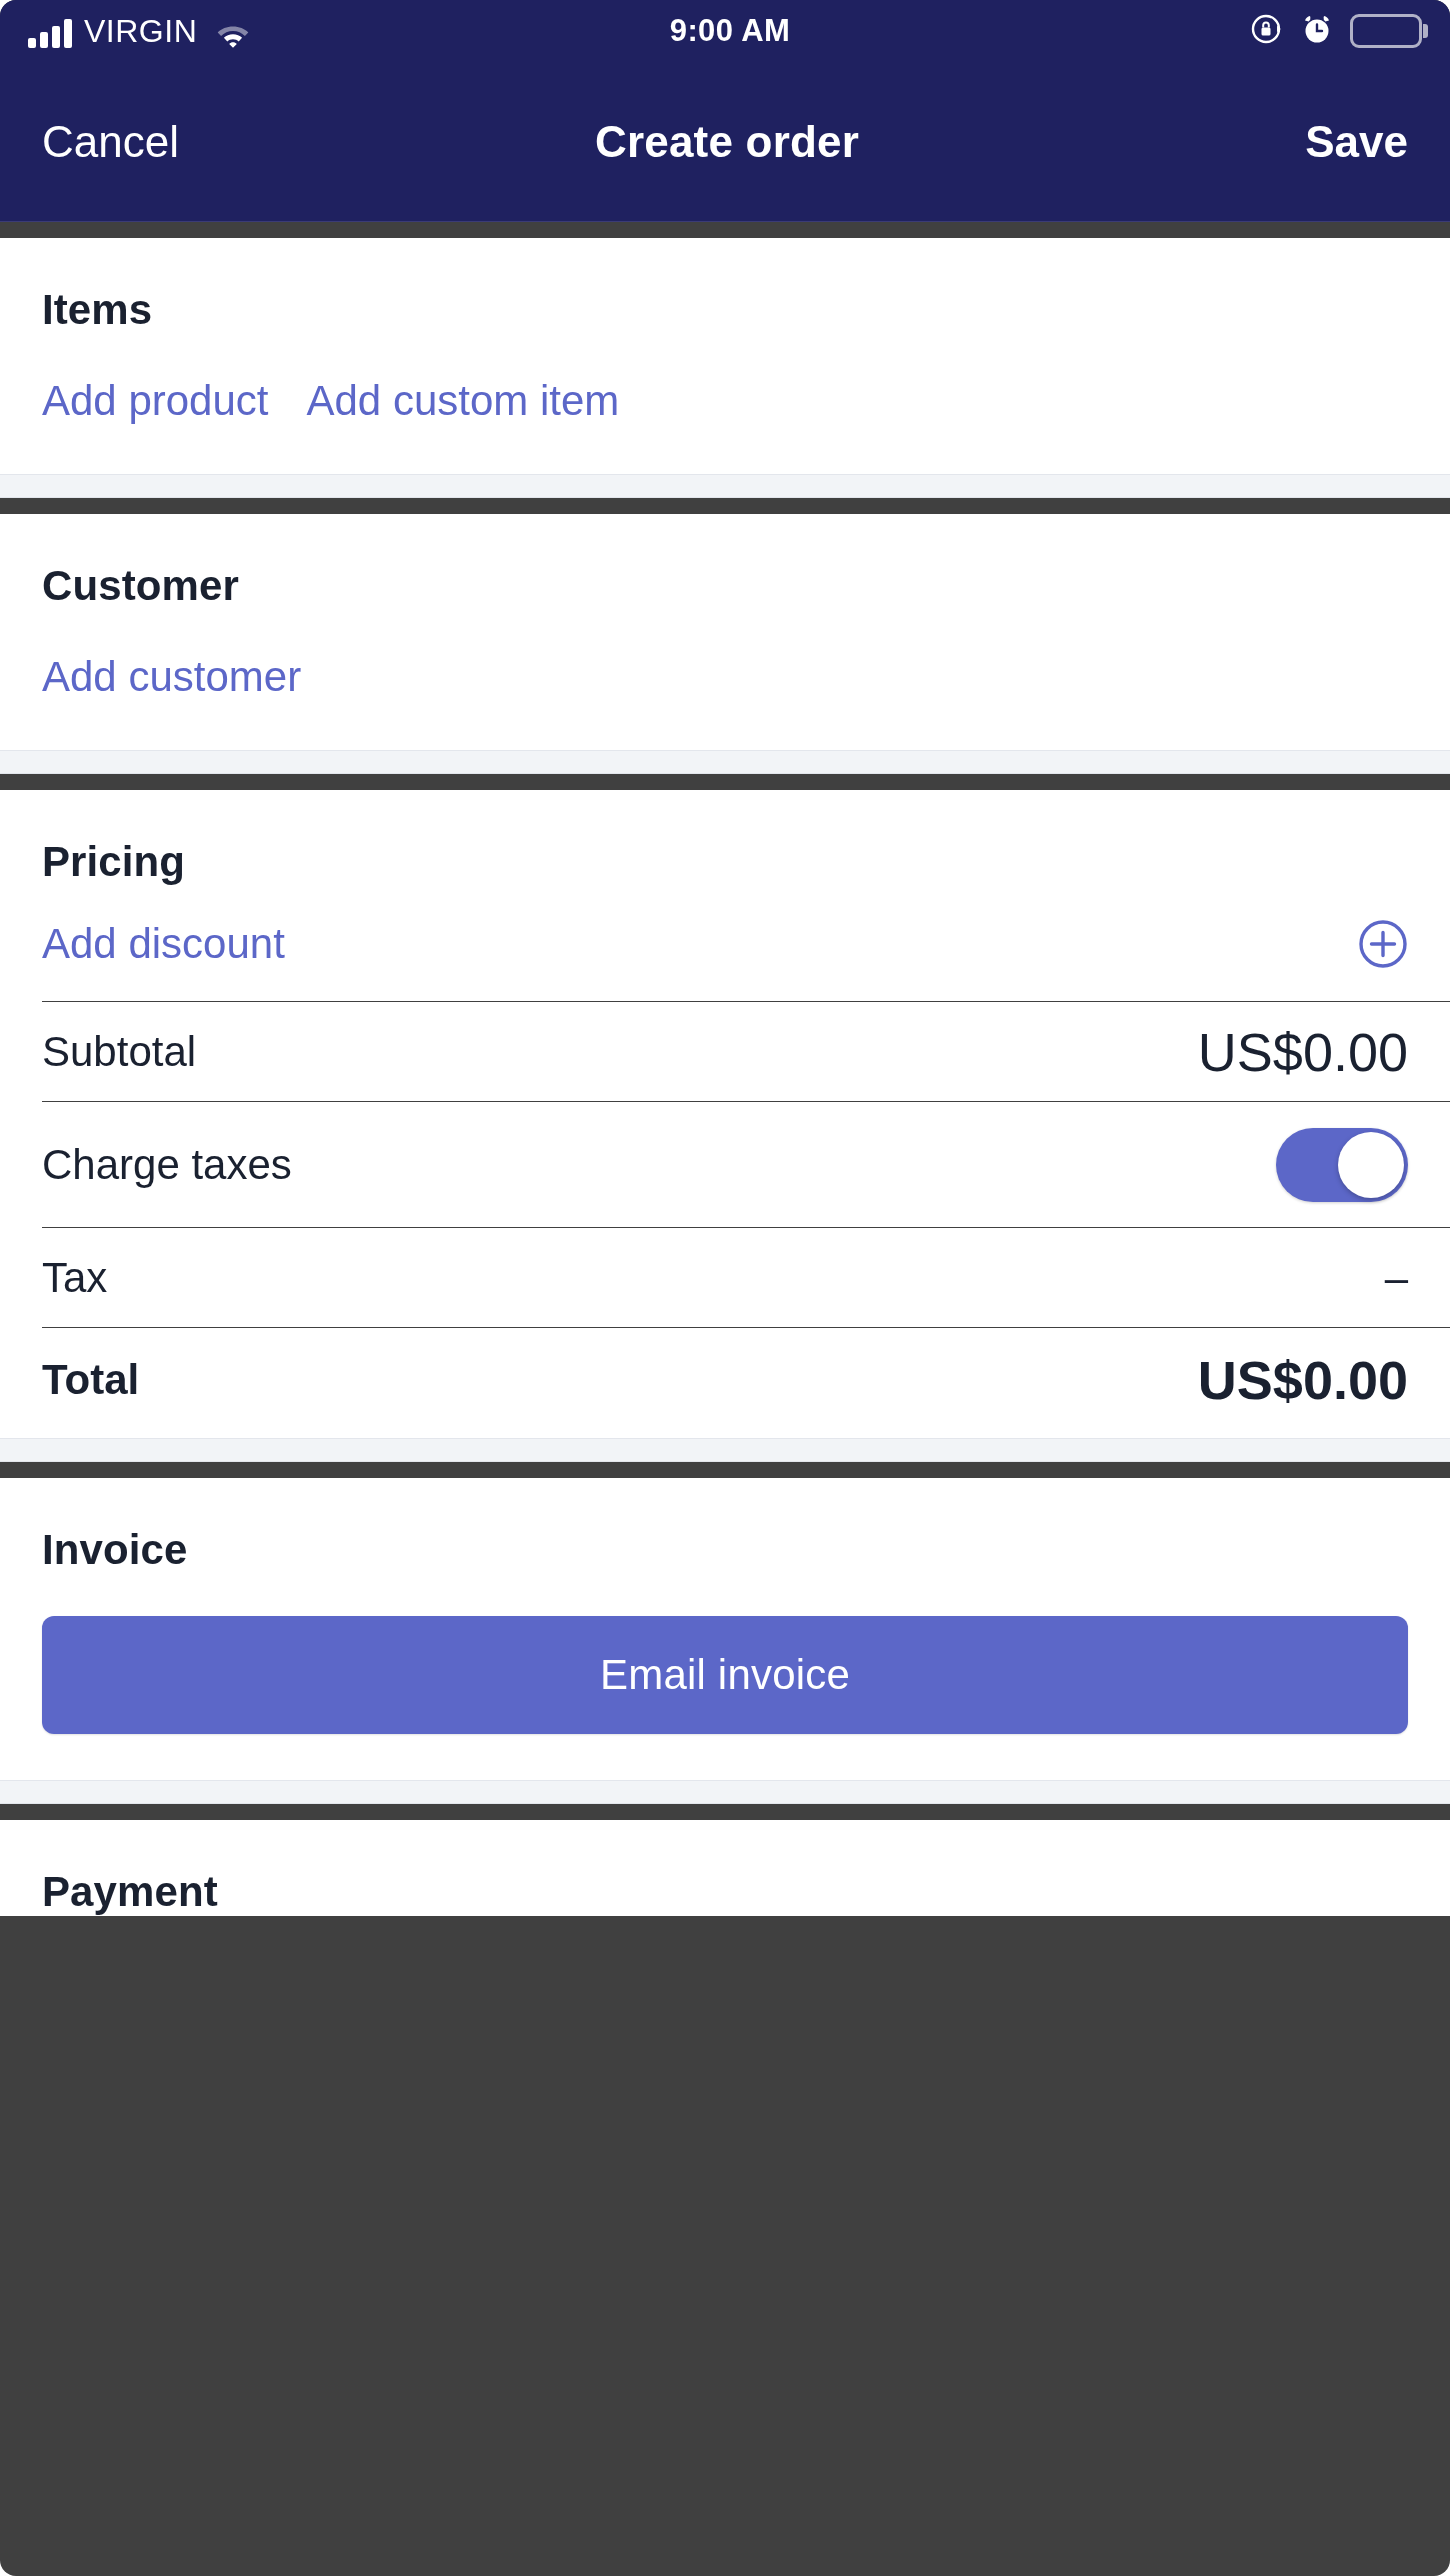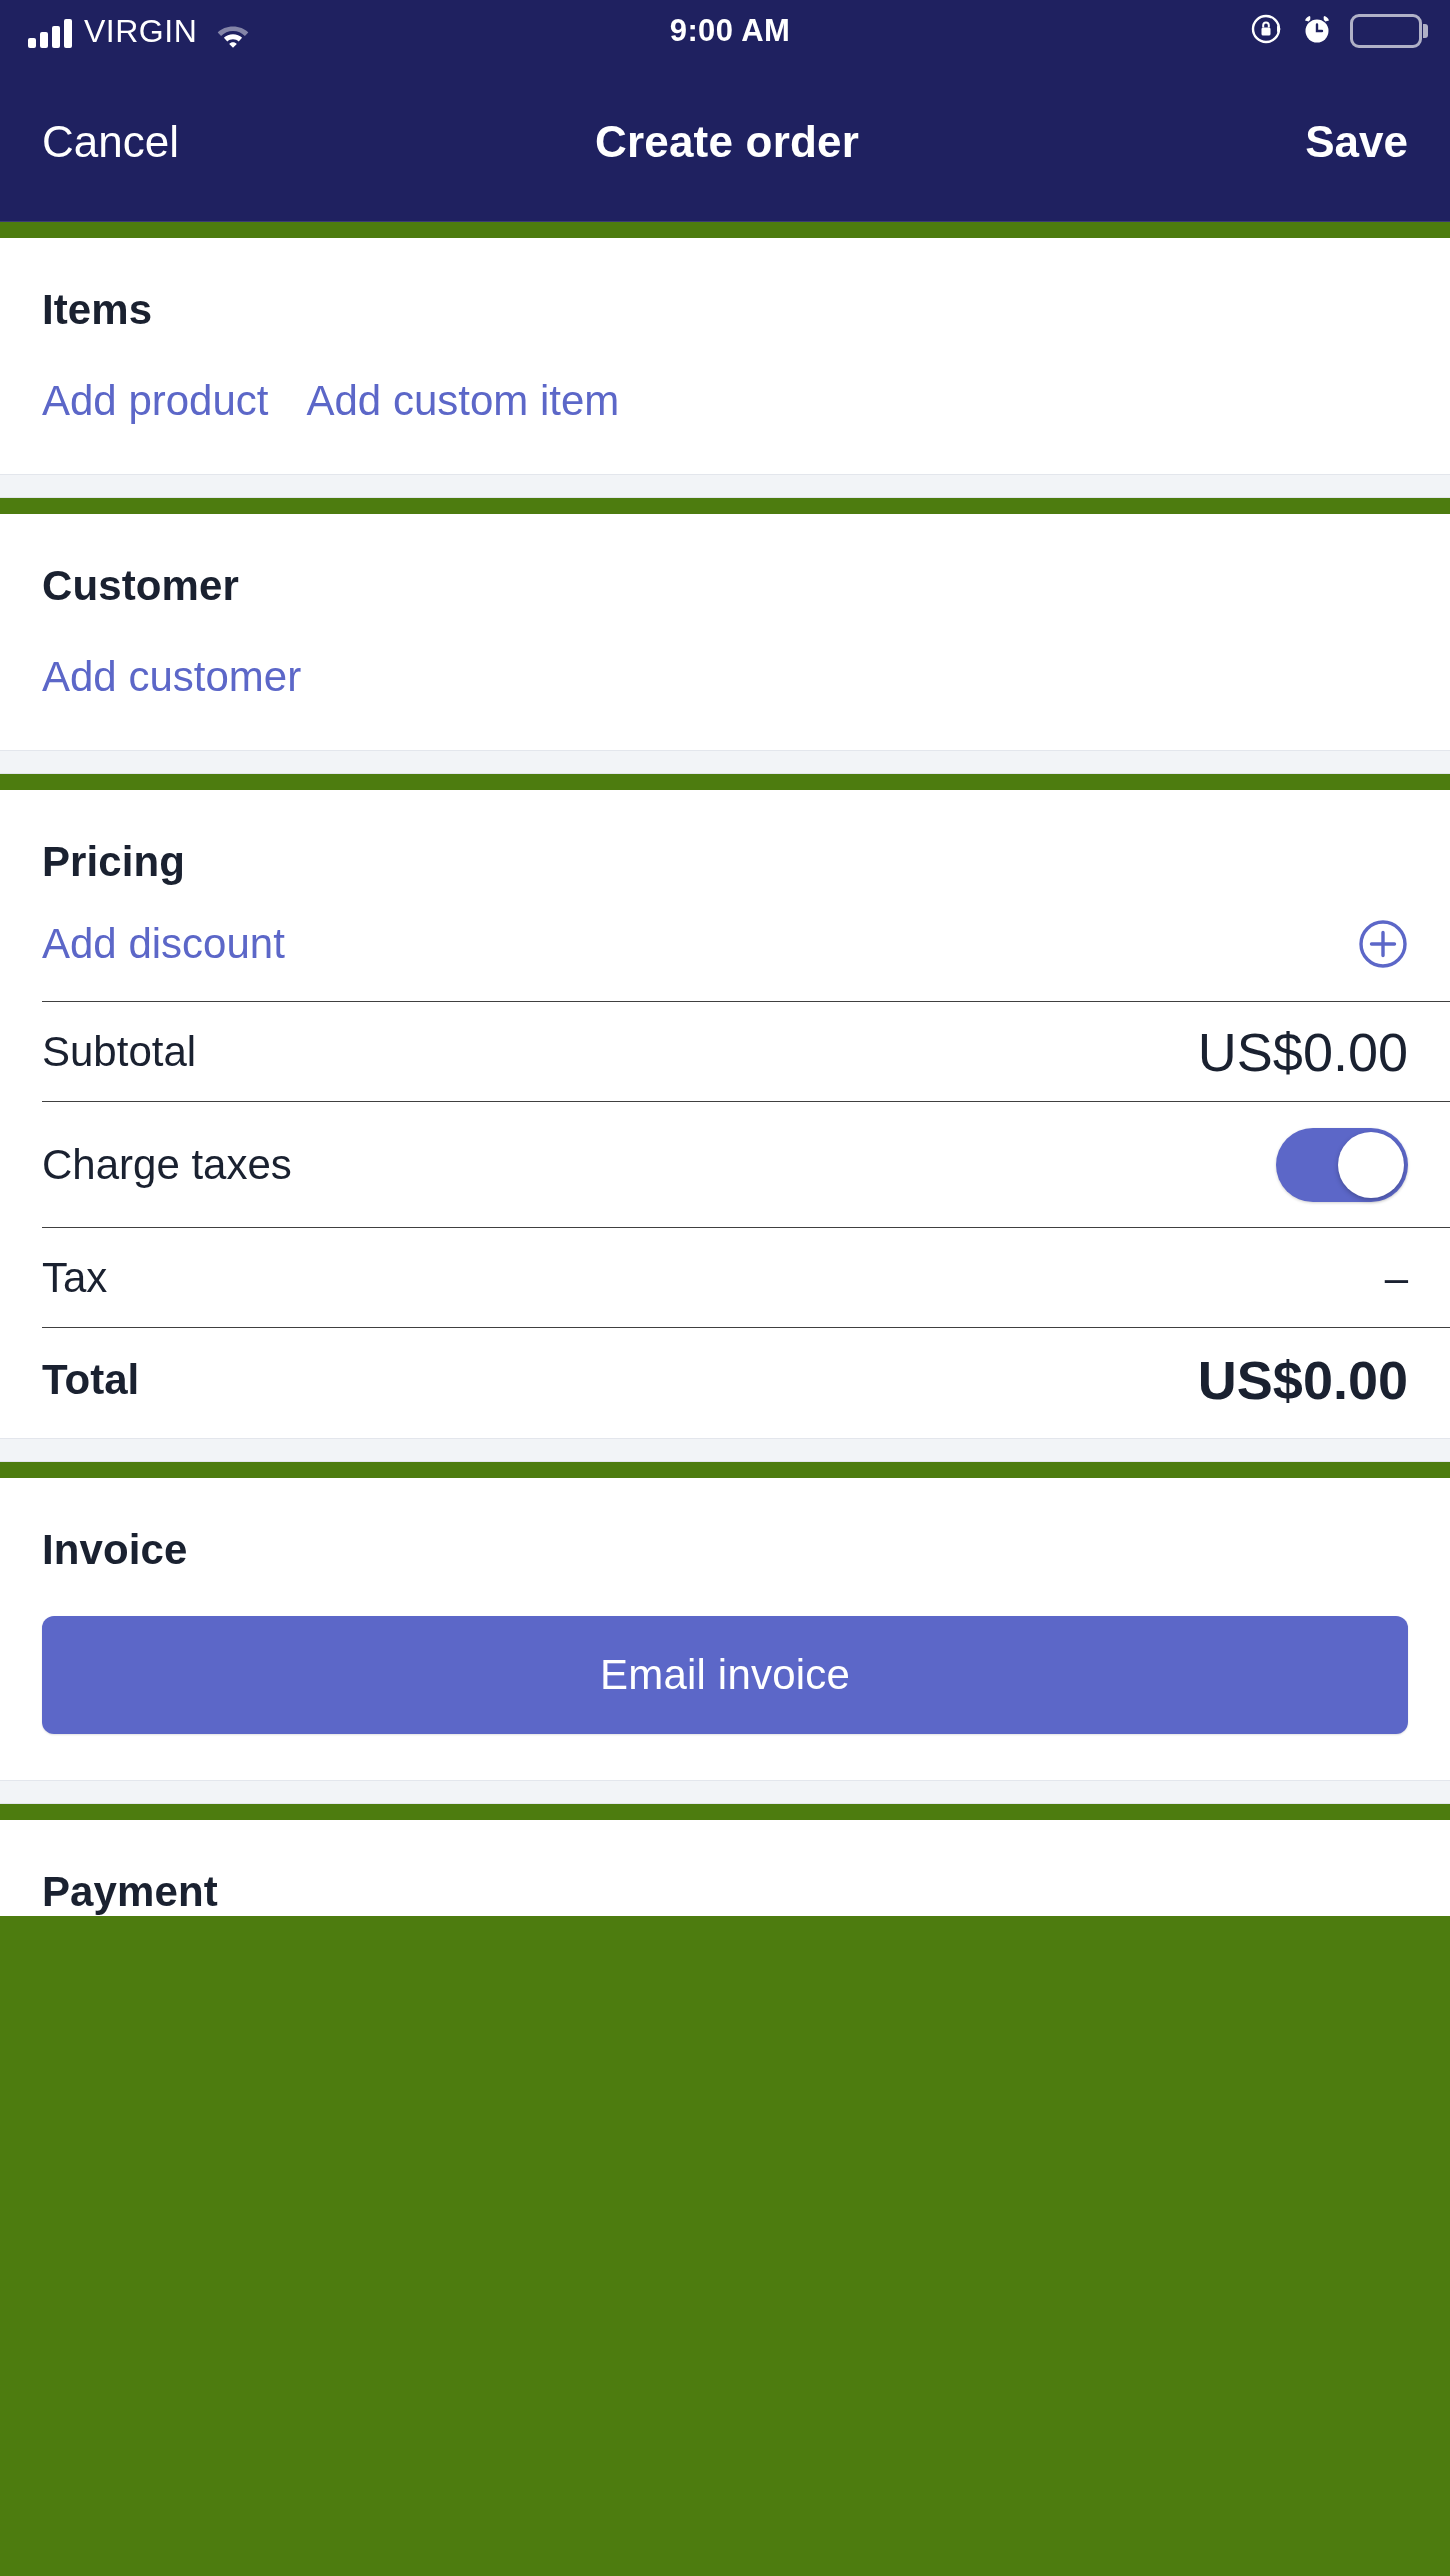--- a/index.html
+++ b/index.html
@@ -2,21 +2,21 @@
 <html><head>
 <meta charset="utf-8">
 <style>
   * { margin:0; padding:0; box-sizing:border-box; }
   html, body {
     width:1450px; height:2576px;
     background:#ffffff;
     font-family:"Liberation Sans", sans-serif;
     -webkit-font-smoothing:antialiased;
   }
-  .screen { position:relative; width:1450px; height:2576px; overflow:hidden; background:#4d7c0f; }
+  .screen { position:relative; width:1450px; height:2576px; overflow:hidden; background:#404040;border-radius:16px; }
 
   
   .statusbar {
     height:62px; background:#1f2160; color:#fff;
     display:flex; align-items:center; position:relative;
     padding:0 28px;
   }
   .sb-left { display:flex; align-items:flex-end; gap:12px; }
   .signal { display:flex; align-items:flex-end; gap:4px; height:30px; }
   .signal i { display:block; width:8px; background:#fff; border-radius:2px; }

